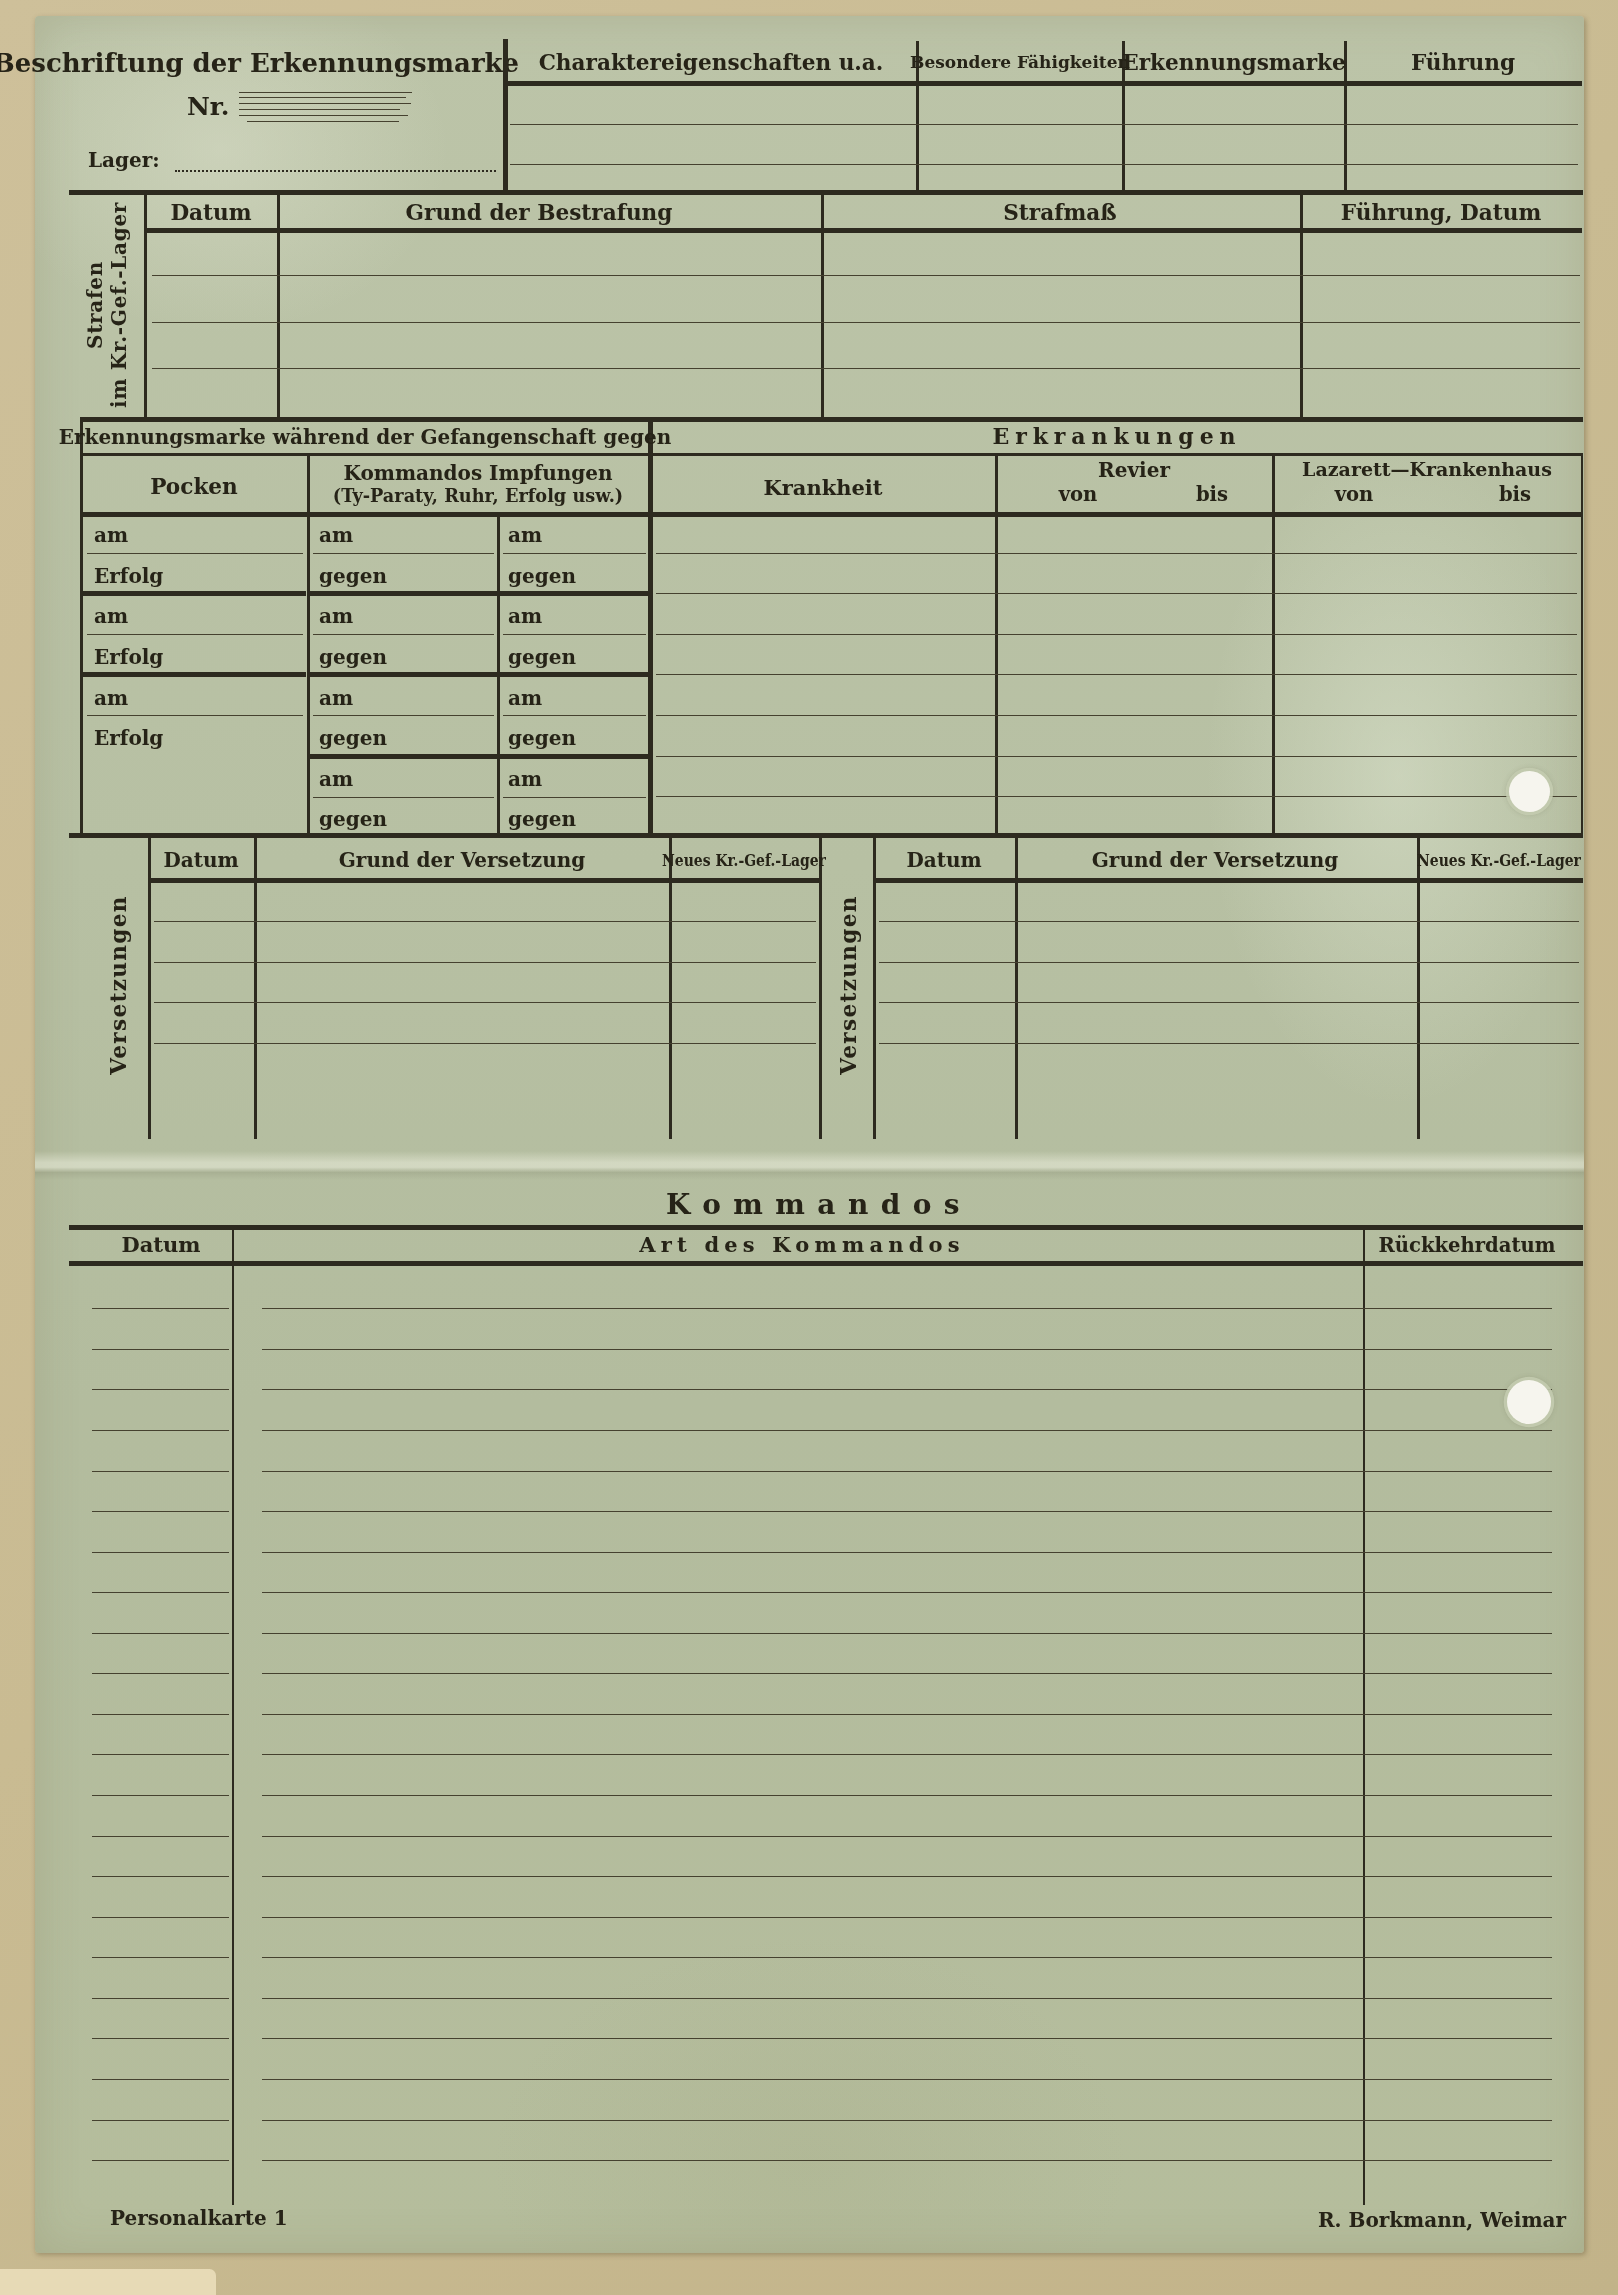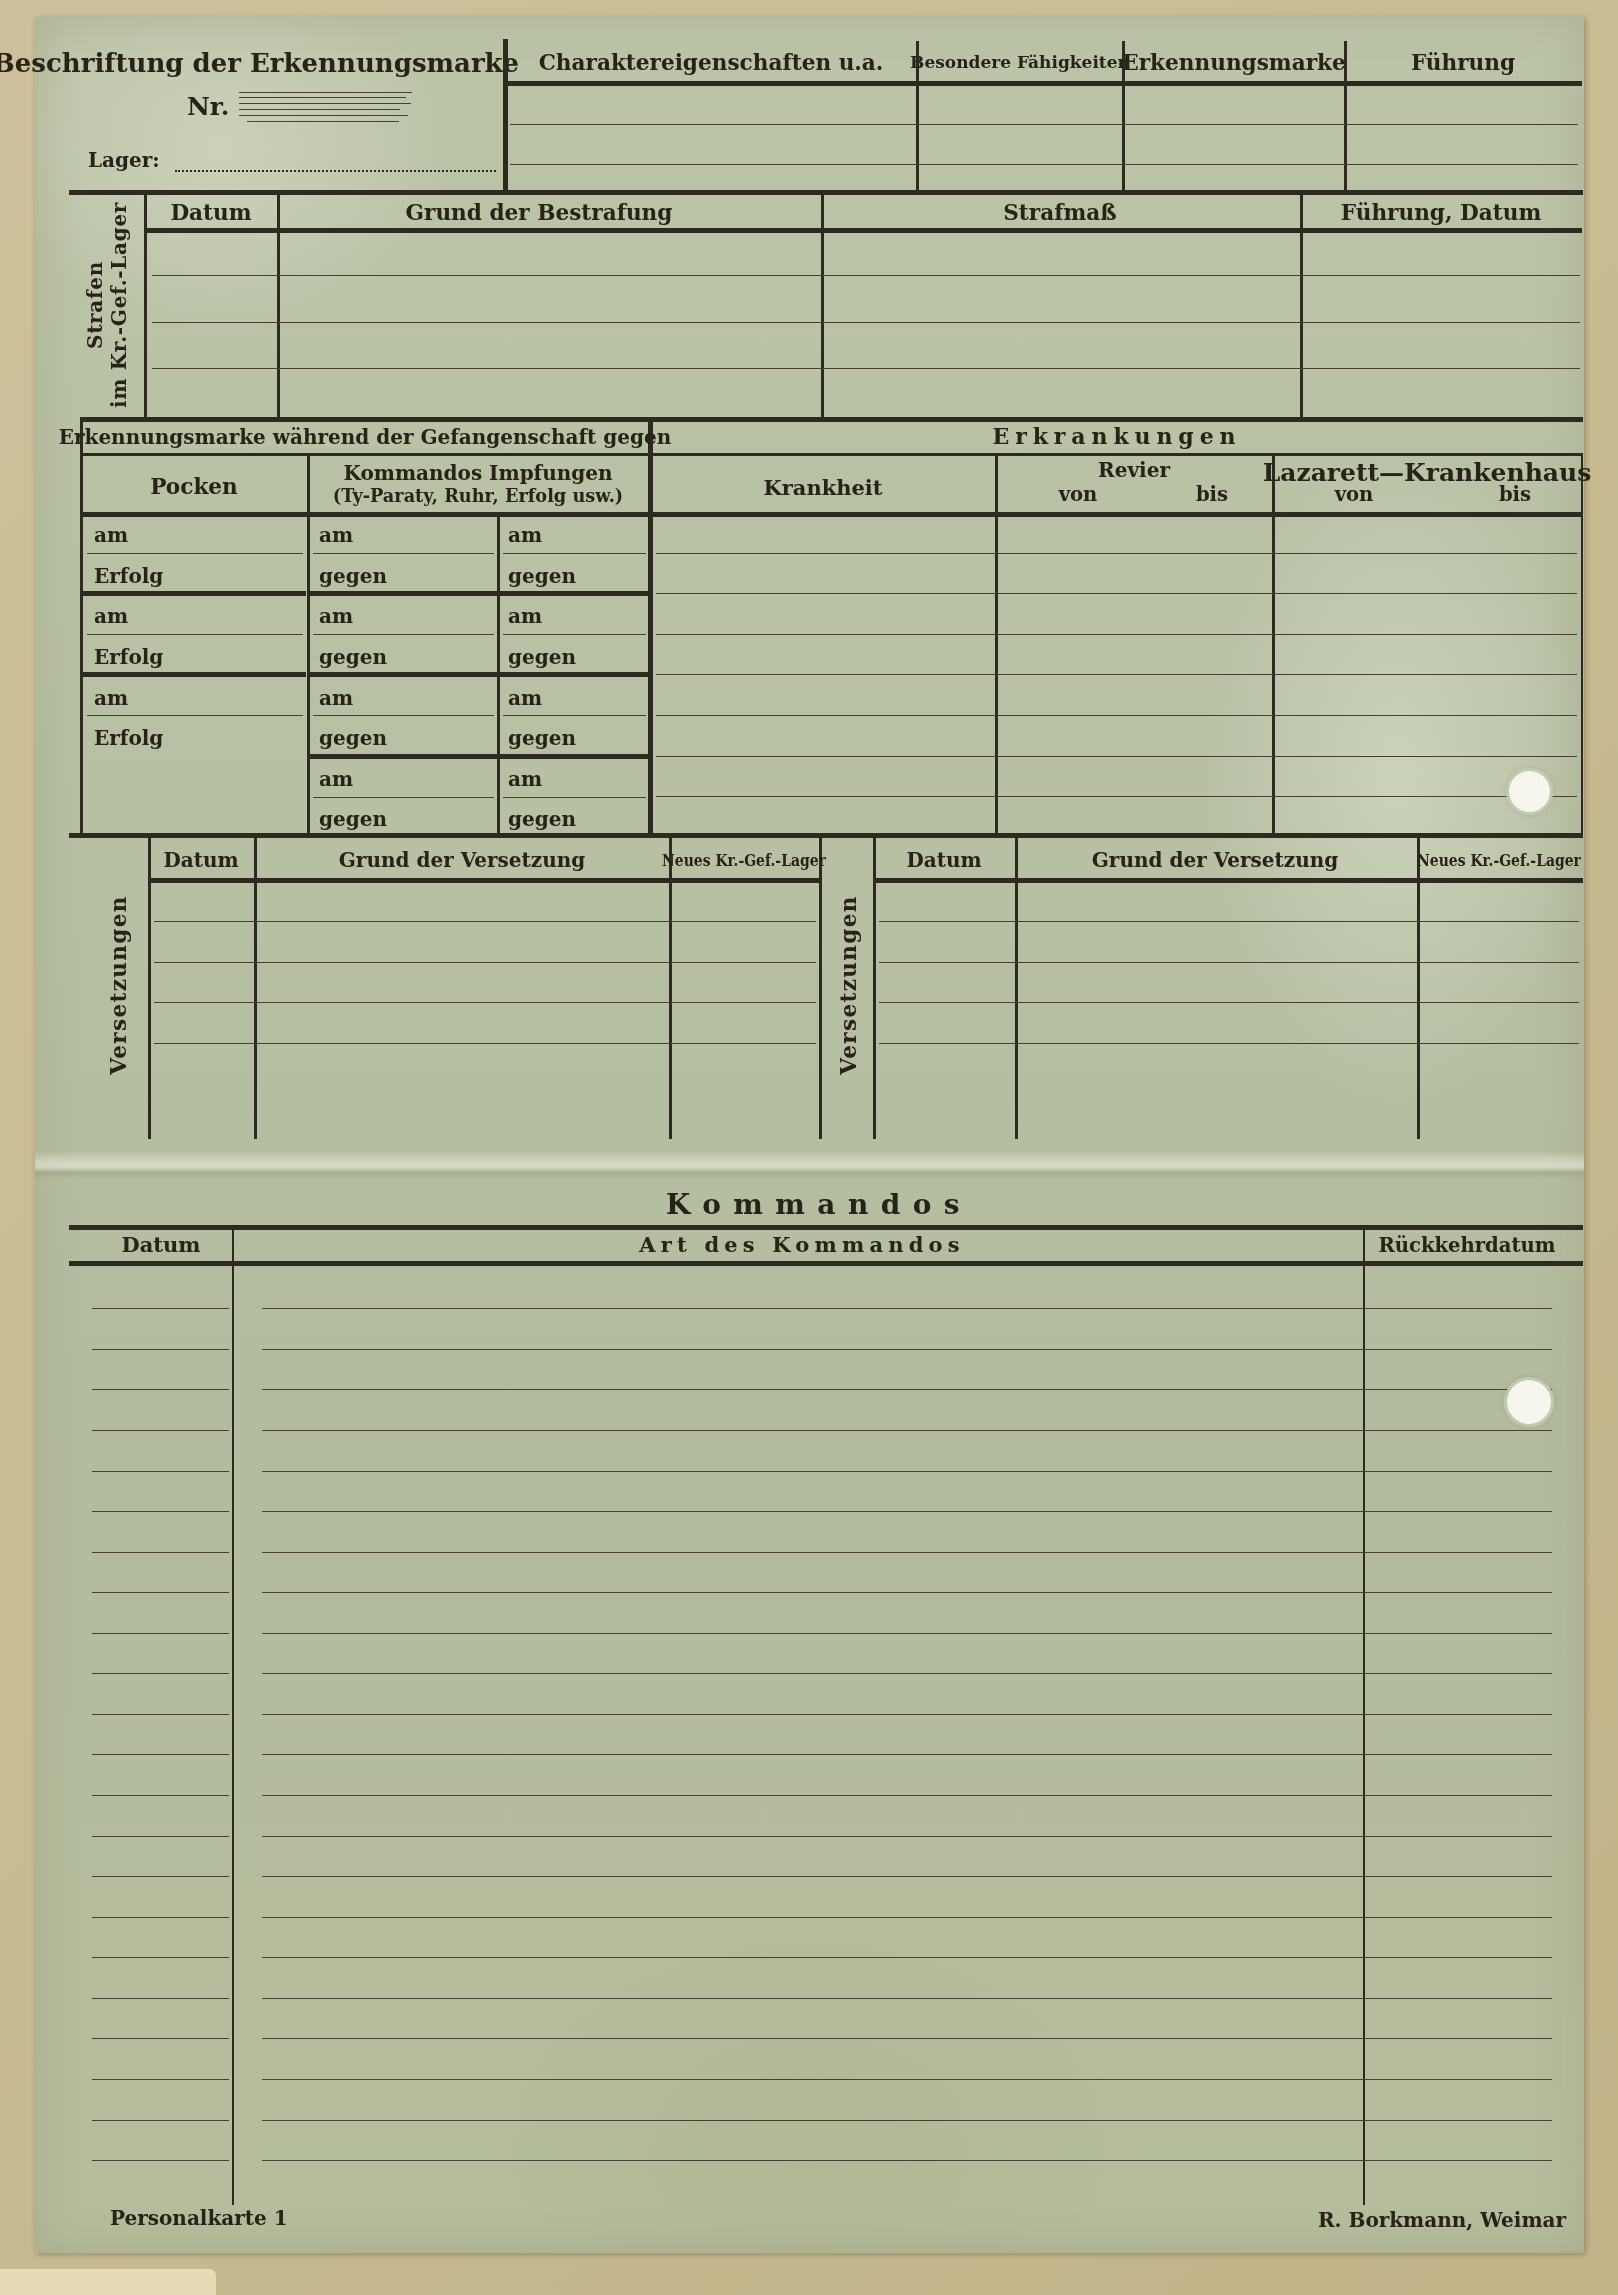--- a/index.html
+++ b/index.html
@@ -100,21 +100,21 @@
 <div class="v m" style="left:307px;top:453px;height:381px"></div>
 <div class="x" style="left:478px;top:461px;font-size:20px">Kommandos Impfungen</div>
 <div class="x" style="left:478px;top:485px;font-size:17.7px">(Ty-Paraty, Ruhr, Erfolg usw.)</div>
 
 <div class="x" style="left:823px;top:475px;font-size:21px">Krankheit</div>
 <div class="v m" style="left:995px;top:454px;height:381px"></div>
 <div class="v m" style="left:1272px;top:454px;height:381px"></div>
 <div class="x" style="left:1134px;top:458px;font-size:20px">Revier</div>
 <div class="x" style="left:1078px;top:483px;font-size:19.6px">von</div>
 <div class="x" style="left:1212px;top:483px;font-size:19.6px">bis</div>
-<div class="x" style="left:1427px;top:458px;font-size:25px">Lazarett—Krankenhaus</div>
+<div class="x" style="left:1427px;top:458px;font-size:19px">Lazarett—Krankenhaus</div>
 <div class="x" style="left:1354px;top:483px;font-size:19.6px">von</div>
 <div class="x" style="left:1515px;top:483px;font-size:19.6px">bis</div>
 
 <div class="h t" style="left:80px;top:512px;width:1503px"></div>
 <div class="v m" style="left:497px;top:514px;height:321px"></div>
 
 <div class="xl" style="left:94px;top:523px">am</div>
 <div class="xl" style="left:94px;top:564px">Erfolg</div>
 <div class="xl" style="left:94px;top:604px">am</div>
 <div class="xl" style="left:94px;top:645px">Erfolg</div>

